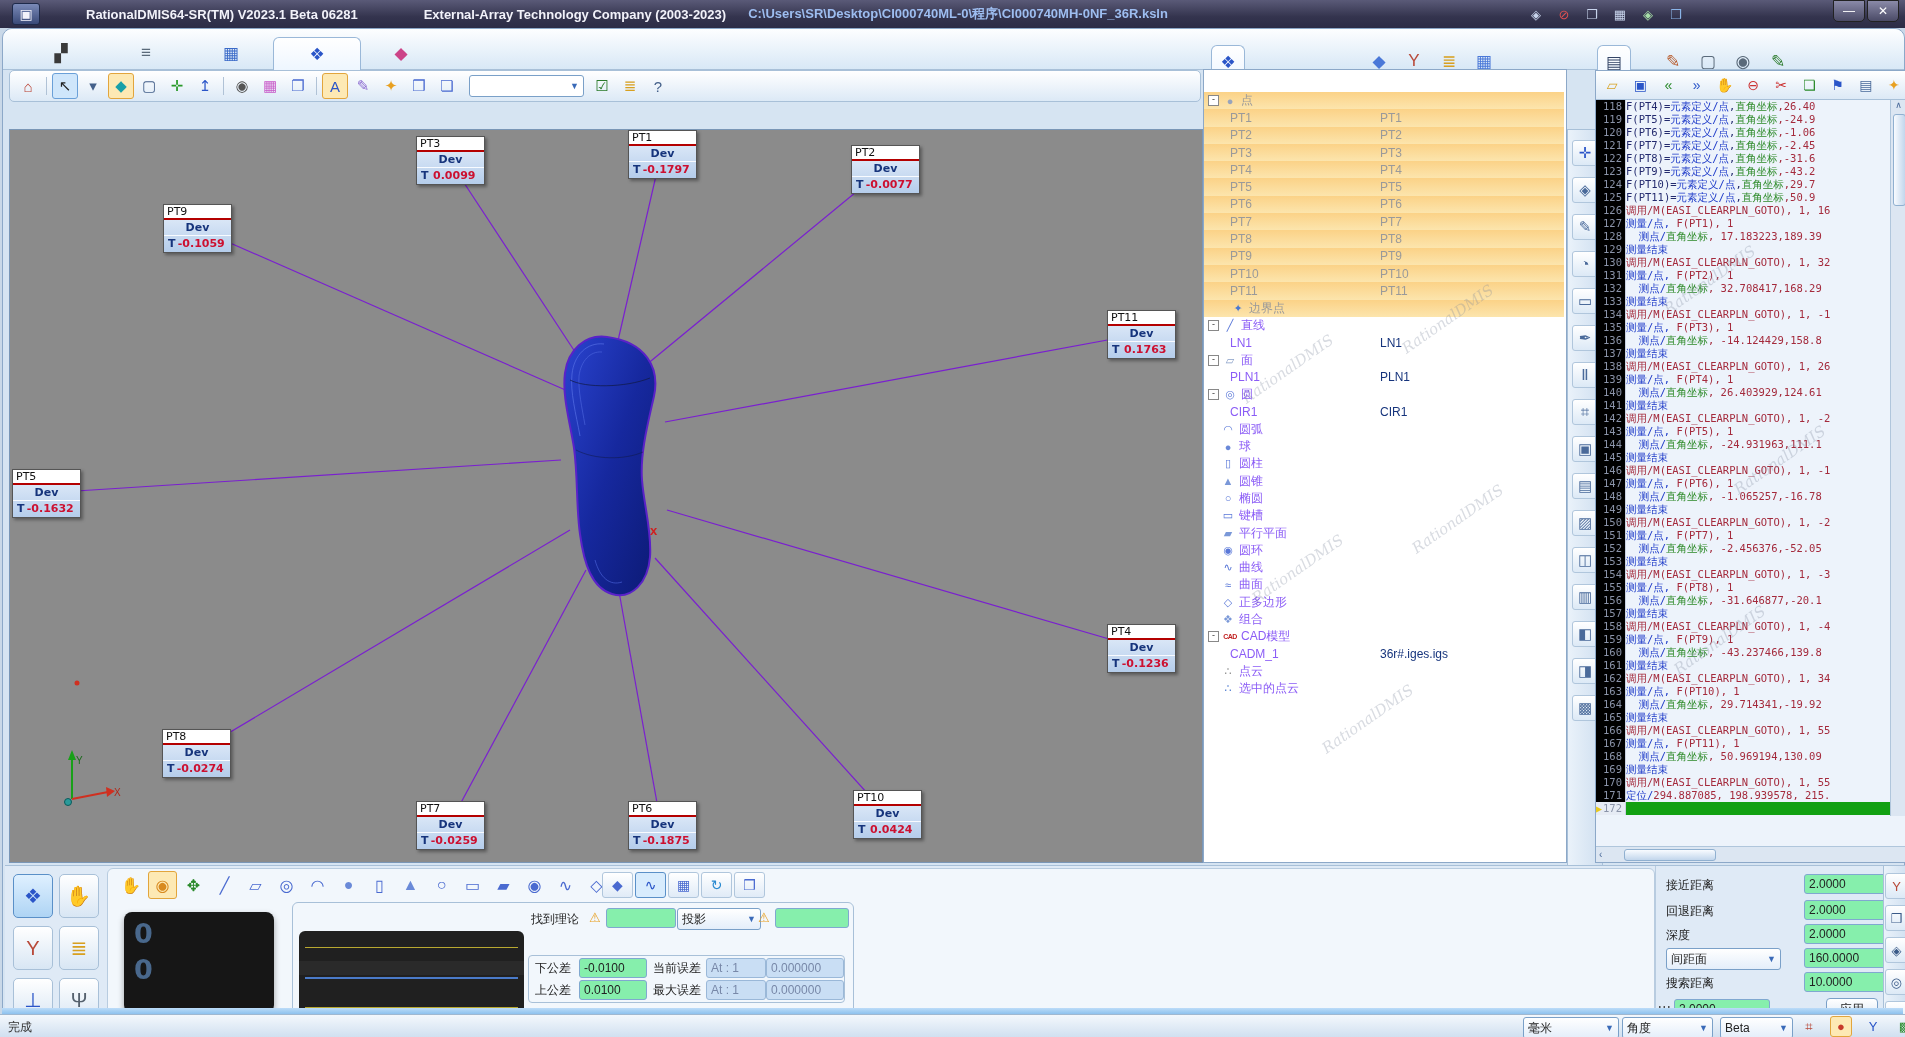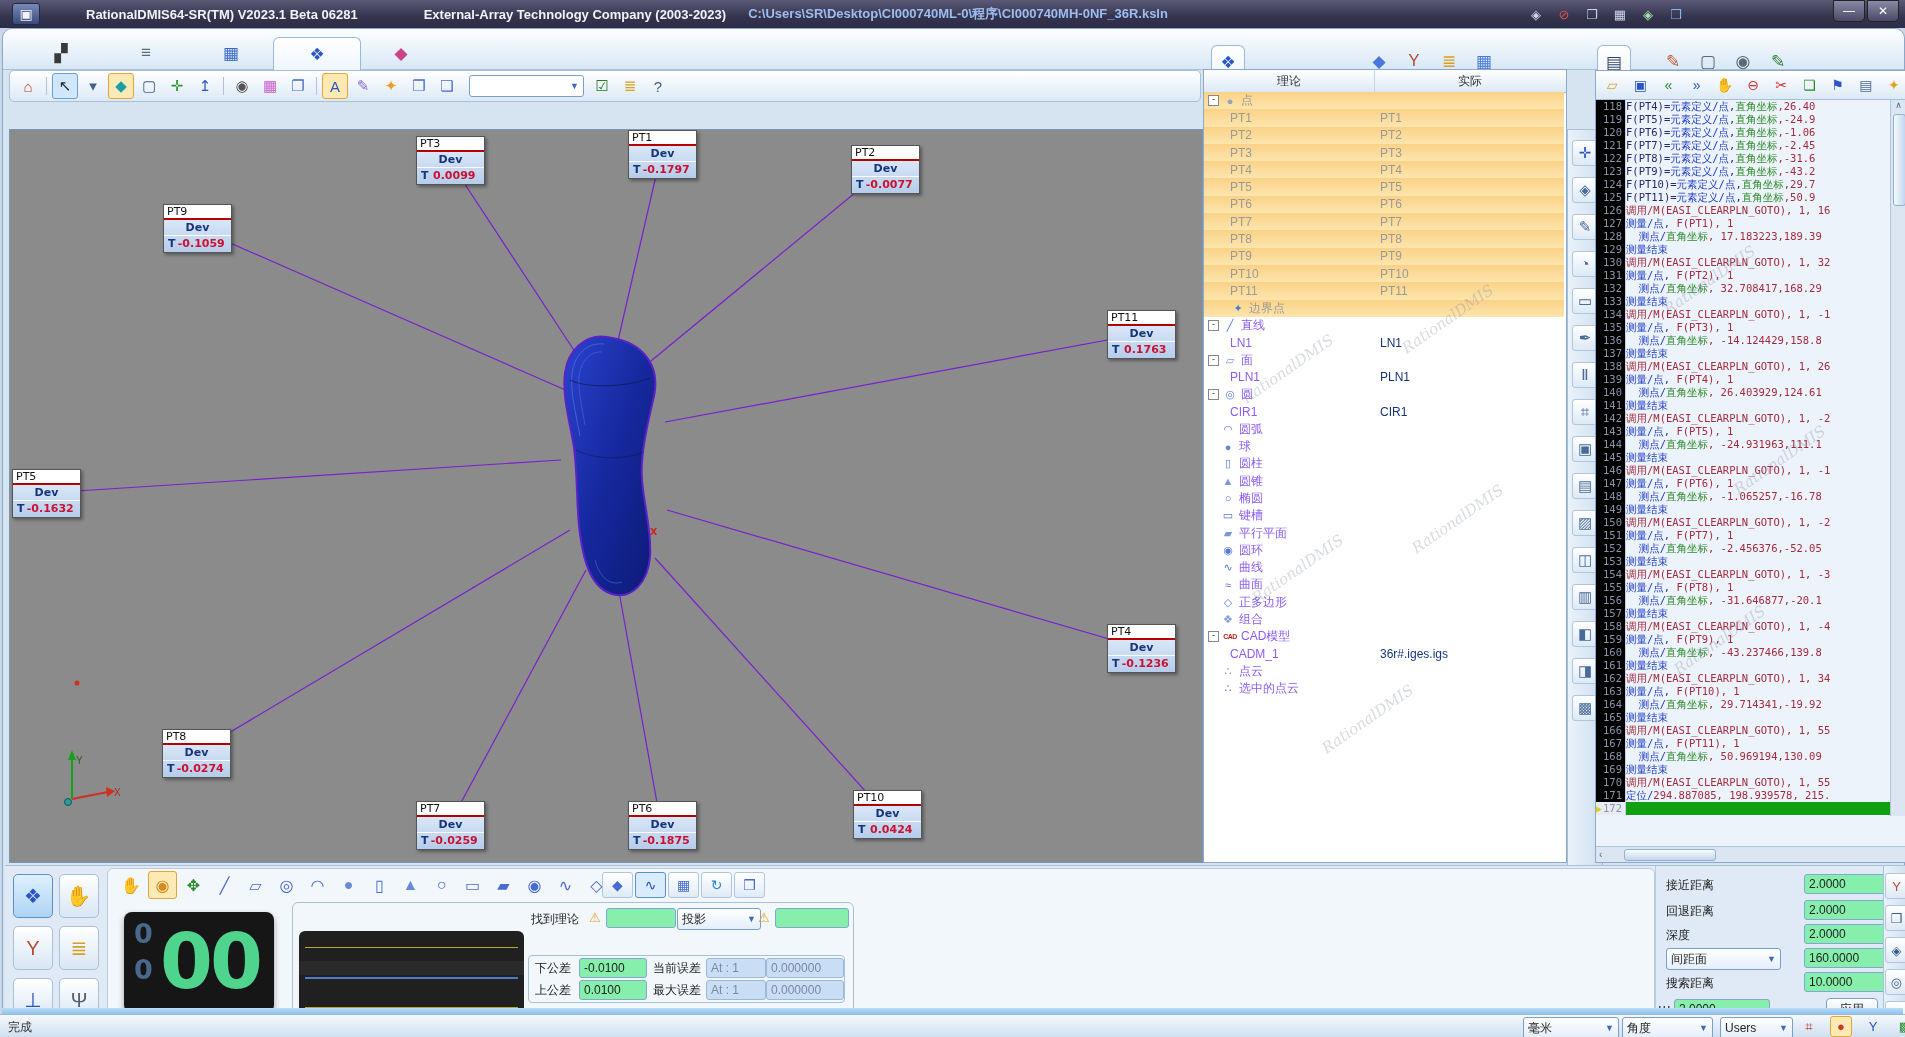--- a/index.html
+++ b/index.html
@@ -351,24 +351,20 @@
         <span style="color: rgb(184, 74, 58);">Y</span>
       </div>
       <div class="tab5" style="left: 230px; width: 32px;">
         <span style="color: rgb(216, 160, 32);">≣</span>
       </div>
       <div class="tab5" style="left: 265px; width: 32px;">
         <span style="color: rgb(74, 120, 216);">▦</span>
       </div>
     </div>
   <div id="midpanel" class="abs">
-    <div id="midheader">
-      <span class="h1">理论</span>
-      <span class="h2">实际</span>
-    </div>
     <div id="tree-rows">
         <div class="trow hl">
           <span class="texpsp" style="width: 4px;"></span>
           <span class="texp">-</span>
           <span class="ticon" style="color: rgb(152, 164, 188);">●</span>
           <span class="tlabel dim">点</span>
         </div>
         <div class="trow hl">
           <span class="texpsp" style="width: 26px;"></span>
           <span class="tlabel dim">PT1</span>
@@ -650,21 +646,20 @@
           <span class="icon" style="color: rgb(74, 106, 208);">○</span>
           <span class="icon" style="color: rgb(74, 106, 208);">▭</span>
           <span class="icon" style="color: rgb(74, 106, 208);">▰</span>
           <span class="icon" style="color: rgb(74, 106, 208);">◉</span>
           <span class="icon" style="color: rgb(74, 106, 208);">∿</span>
           <span class="icon" style="color: rgb(74, 106, 208);">◇</span>
         </div>
       <div id="counter">
         <span class="lz" style="top:8px;">0</span>
         <span class="lz" style="top:44px;">0</span>
-        <span class="main">00</span>
       </div>
       <span class="flabel" style="left:193px;top:37px;">名称</span>
       <input class="inp" style="left: 230px; top: 33px; width: 92px; height: 18px;" value="PT12">
       <div class="btn" style="left:338px;top:33px;width:62px;height:21px;">工作平面</div>
       <div class="dd" style="left:425px;top:33px;width:120px;">
         <span>最靠近的CRD平面</span>
           <span class="car">▼</span>
       </div>
       <div id="modetabs">
           <span class="icon" style="color: rgb(74, 106, 208);">◆</span>
@@ -756,21 +751,21 @@
   <span style="position:absolute;left:8px;top:4px;">完成</span>
   <div class="dd" style="left:1523px;top:2px;width:86px;">
     <span>毫米</span>
       <span class="car">▼</span>
     </div>
   <div class="dd" style="left:1622px;top:2px;width:81px;">
     <span>角度</span>
       <span class="car">▼</span>
     </div>
   <div class="dd" style="left:1720px;top:2px;width:63px;">
-    <span>Users</span>
+    <span>Beta</span>
       <span class="car">▼</span>
     </div>
   <span style="position:absolute;left:1797px;top:1px;display:flex;gap:8px;">
       <span class="icon" style="color: rgb(184, 74, 58);">⌗</span>
       <span class="icon sel2" style="color: rgb(200, 58, 42);">●</span>
       <span class="icon" style="color: rgb(42, 85, 200);">Y</span>
       <span class="icon" style="color: rgb(42, 138, 42);">▩</span>
     </span>
 </div>
 

